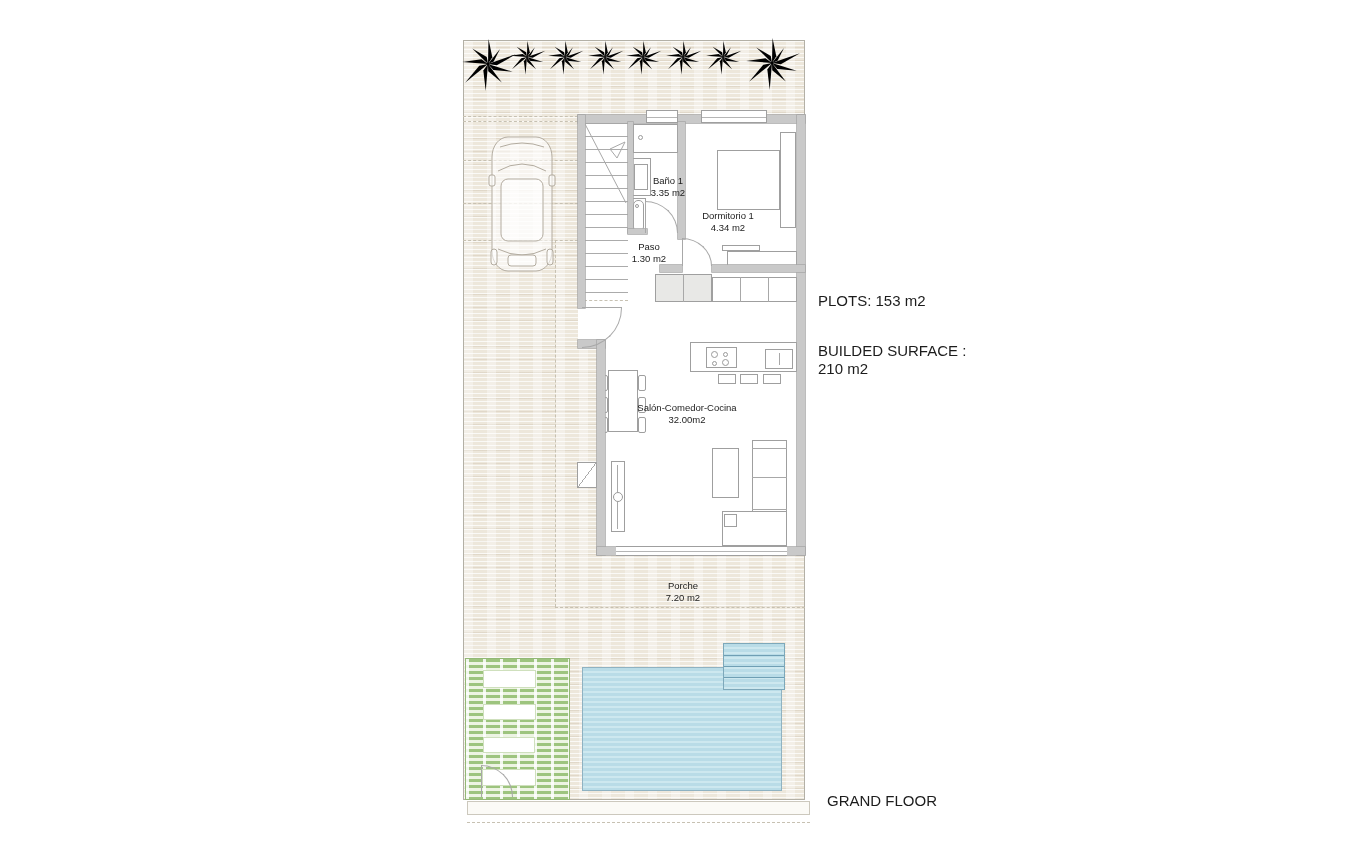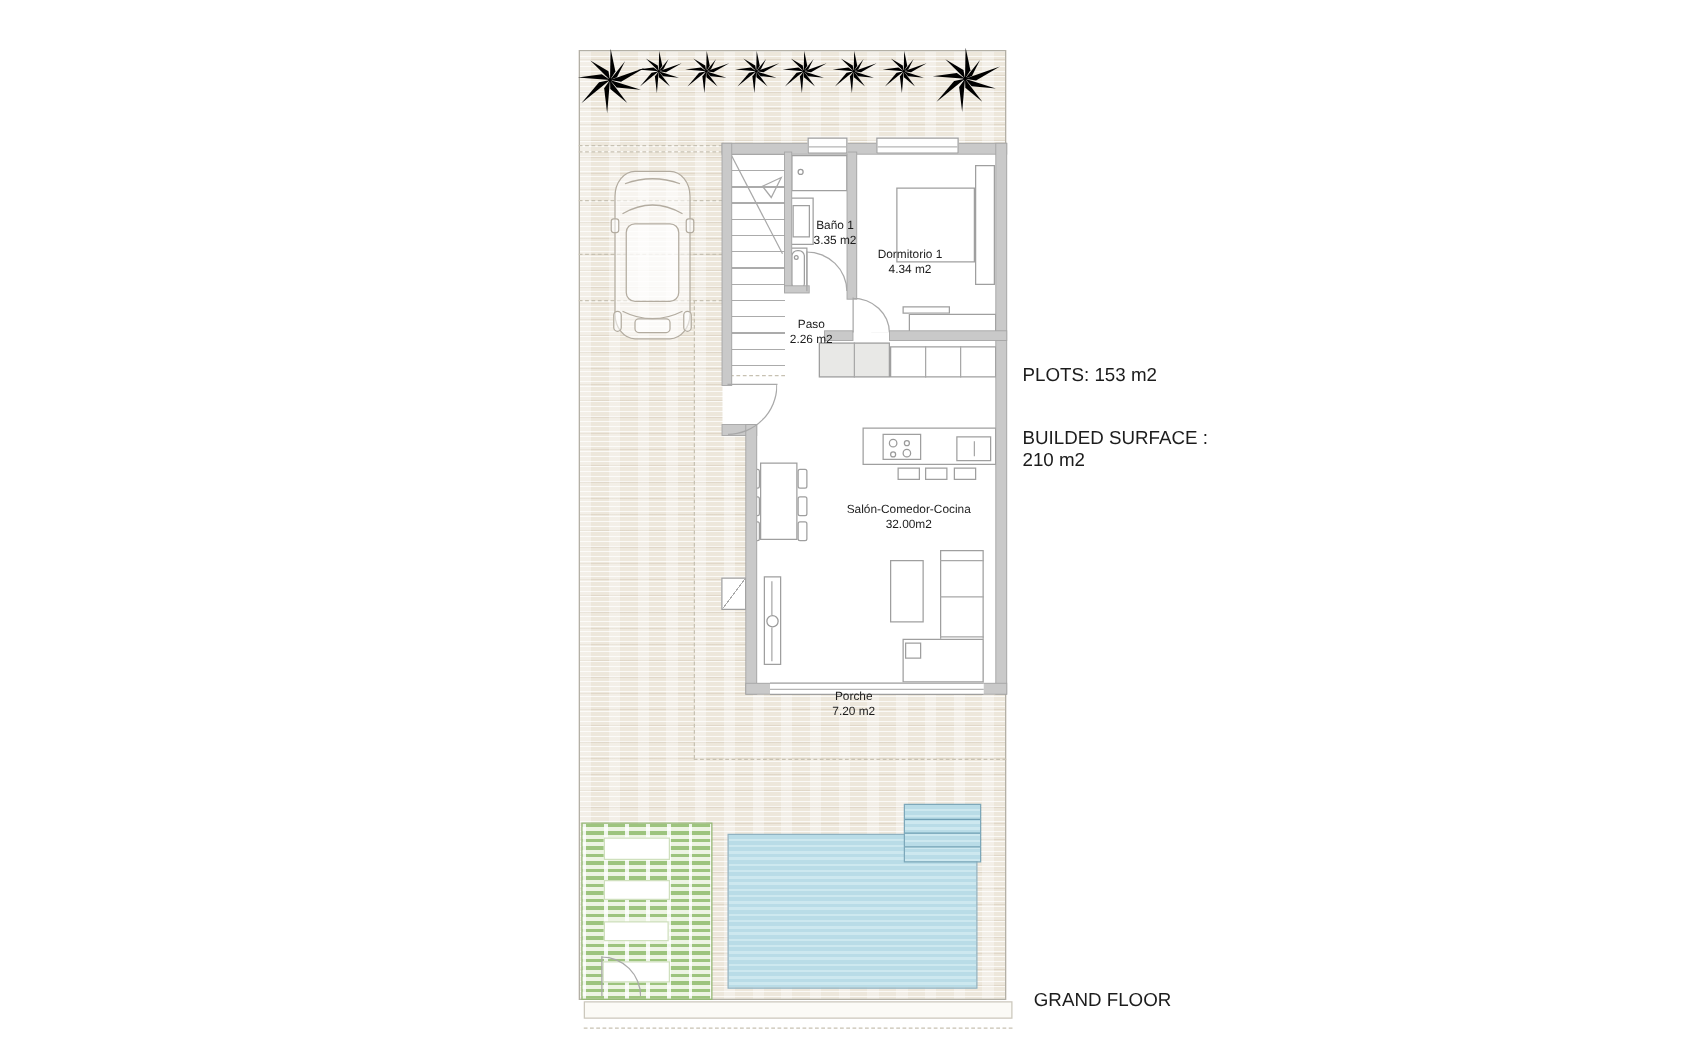--- a/index.html
+++ b/index.html
@@ -228,33 +228,33 @@
     <div class="s" style="top:33px"></div>
   </div>
 
   <div class="sidewalk"></div>
   <div class="dash-h" style="left:467px;top:822px;width:343px"></div>
 
   <div class="room-label" style="left:618px;top:175px;width:100px">
     <div>Baño 1</div>
     <div>3.35 m2</div>
   </div>
-  <div class="room-label" style="left:668px;top:198px;width:120px">
+  <div class="room-label" style="left:668px;top:210px;width:120px">
     <div>Dormitorio 1</div>
     <div>4.34 m2</div>
   </div>
-  <div class="room-label" style="left:599px;top:254px;width:100px">
+  <div class="room-label" style="left:599px;top:241px;width:100px">
     <div>Paso</div>
-    <div>2.26 m2</div>
-  </div>
-  <div class="room-label" style="left:652px;top:402px;width:150px">
+    <div>1.30 m2</div>
+  </div>
+  <div class="room-label" style="left:612px;top:402px;width:150px">
     <div>Salón-Comedor-Cocina</div>
     <div>32.00m2</div>
   </div>
-  <div class="room-label" style="left:608px;top:552px;width:150px">
+  <div class="room-label" style="left:608px;top:580px;width:150px">
     <div>Porche</div>
     <div>7.20 m2</div>
   </div>
 
   <div class="info-text" style="left:818px;top:292px">PLOTS: 153 m2</div>
   <div class="info-text" style="left:818px;top:342px">
     <div>BUILDED SURFACE :</div>
     <div>210 m2</div>
   </div>
   <div class="info-text" style="left:827px;top:792px">GRAND FLOOR</div>

